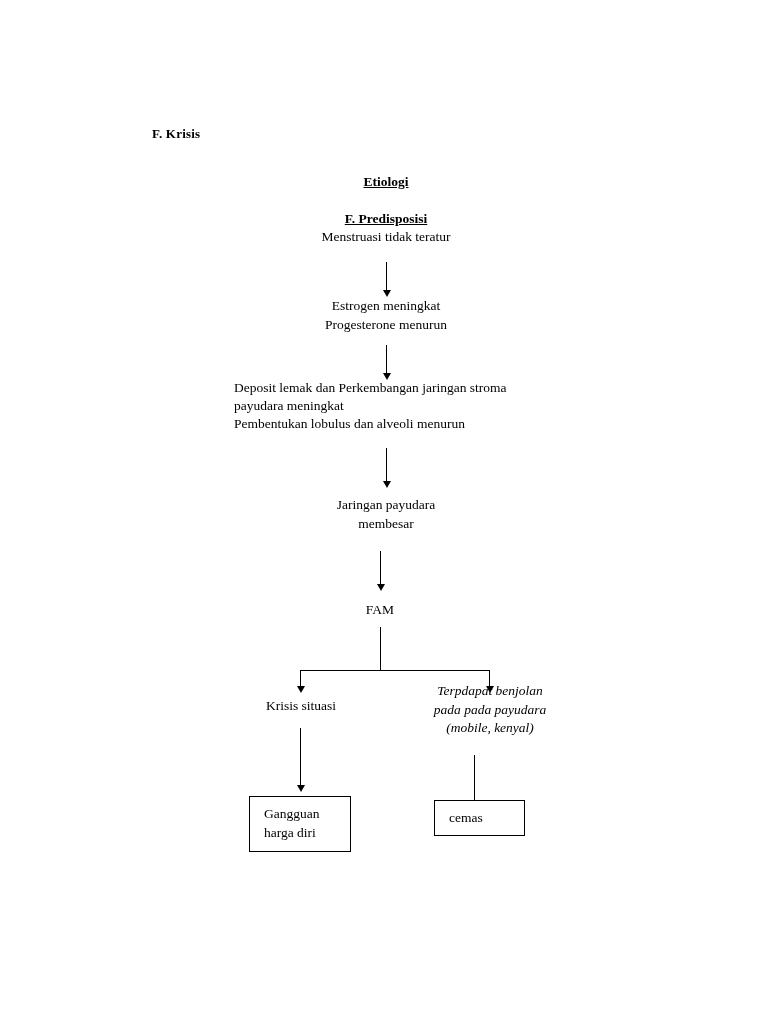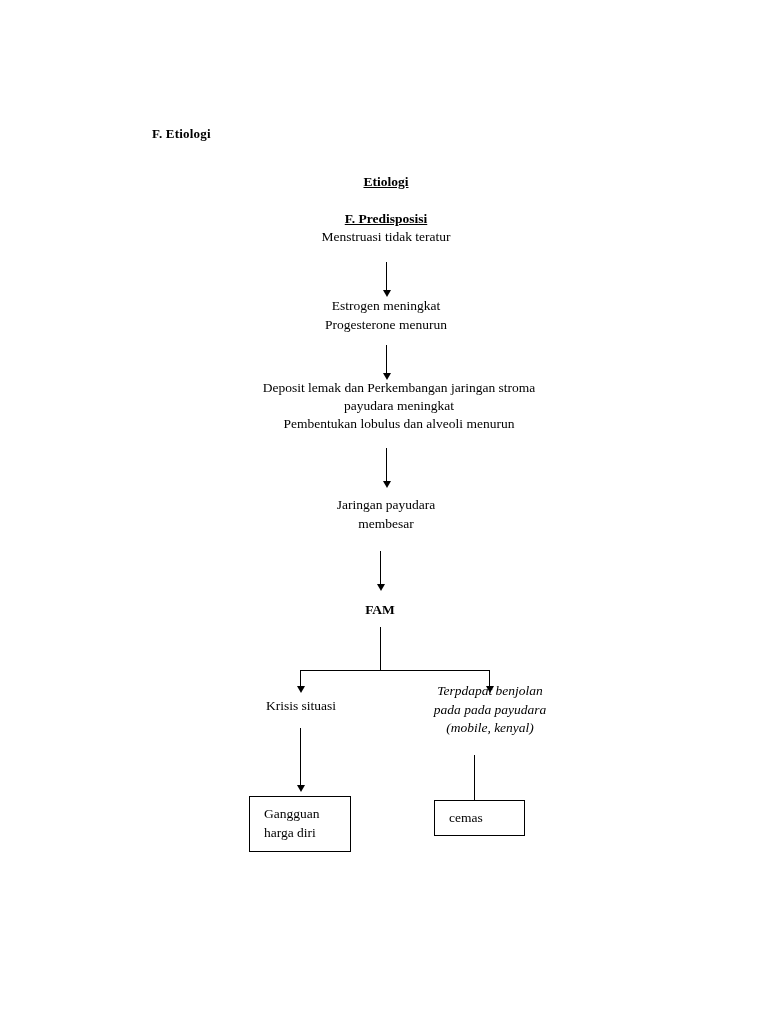--- a/index.html
+++ b/index.html
@@ -34,21 +34,21 @@
     text-align: center;
     font-size: 13.5px;
     line-height: 18.5px;
     white-space: pre-line;
   }
   .node.bold {
     font-weight: bold;
     text-decoration: underline;
   }
   .node.left {
-    text-align: center;
+    text-align: left;
   }
   .boxed {
     position: absolute;
     border: 1px solid #000000;
     box-sizing: border-box;
     font-size: 13.5px;
     line-height: 18.5px;
     text-align: left;
     padding: 8px 10px 0 14px;
     white-space: pre-line;
@@ -77,21 +77,21 @@
     position: absolute;
     width: 1px;
     background: #000000;
   }
 </style>
 </head>
 <body>
 
 <div class="page">
 
-  <div class="section-title">F. Etiologi</div>
+  <div class="section-title">F. Krisis</div>
 
   <div class="node bold" style="left:300px; top:173px; width:172px;">Etiologi</div>
   <div class="node bold" style="left:300px; top:210px; width:172px;">F. Predisposisi</div>
   <div class="node" style="left:286px; top:228px; width:200px;">Menstruasi tidak teratur</div>
 
   <div class="arrow-v" style="left:386px; top:262px; height:30px;"></div>
   <div class="arrow-head" style="left:383px; top:290px;"></div>
 
   <div class="node" style="left:286px; top:297px; width:200px;">Estrogen meningkat
 Progesterone menurun</div>
@@ -105,21 +105,21 @@
 
   <div class="arrow-v" style="left:386px; top:448px; height:35px;"></div>
   <div class="arrow-head" style="left:383px; top:481px;"></div>
 
   <div class="node" style="left:286px; top:496px; width:200px;">Jaringan payudara
 membesar</div>
 
   <div class="arrow-v" style="left:380px; top:551px; height:35px;"></div>
   <div class="arrow-head" style="left:377px; top:584px;"></div>
 
-  <div class="node" style="left:330px; top:601px; width:100px;font-weight:bold;">FAM</div>
+  <div class="node" style="left:330px; top:601px; width:100px;">FAM</div>
 
   <div class="arrow-v" style="left:380px; top:627px; height:43px;"></div>
   <div class="hline" style="left:300px; top:670px; width:190px;"></div>
   <div class="vline" style="left:300px; top:670px; height:18px;"></div>
   <div class="arrow-head" style="left:297px; top:686px;"></div>
   <div class="vline" style="left:489px; top:670px; height:18px;"></div>
   <div class="arrow-head" style="left:486px; top:686px;"></div>
 
   <div class="node" style="left:240px; top:697px; width:122px;">Krisis situasi</div>
 

